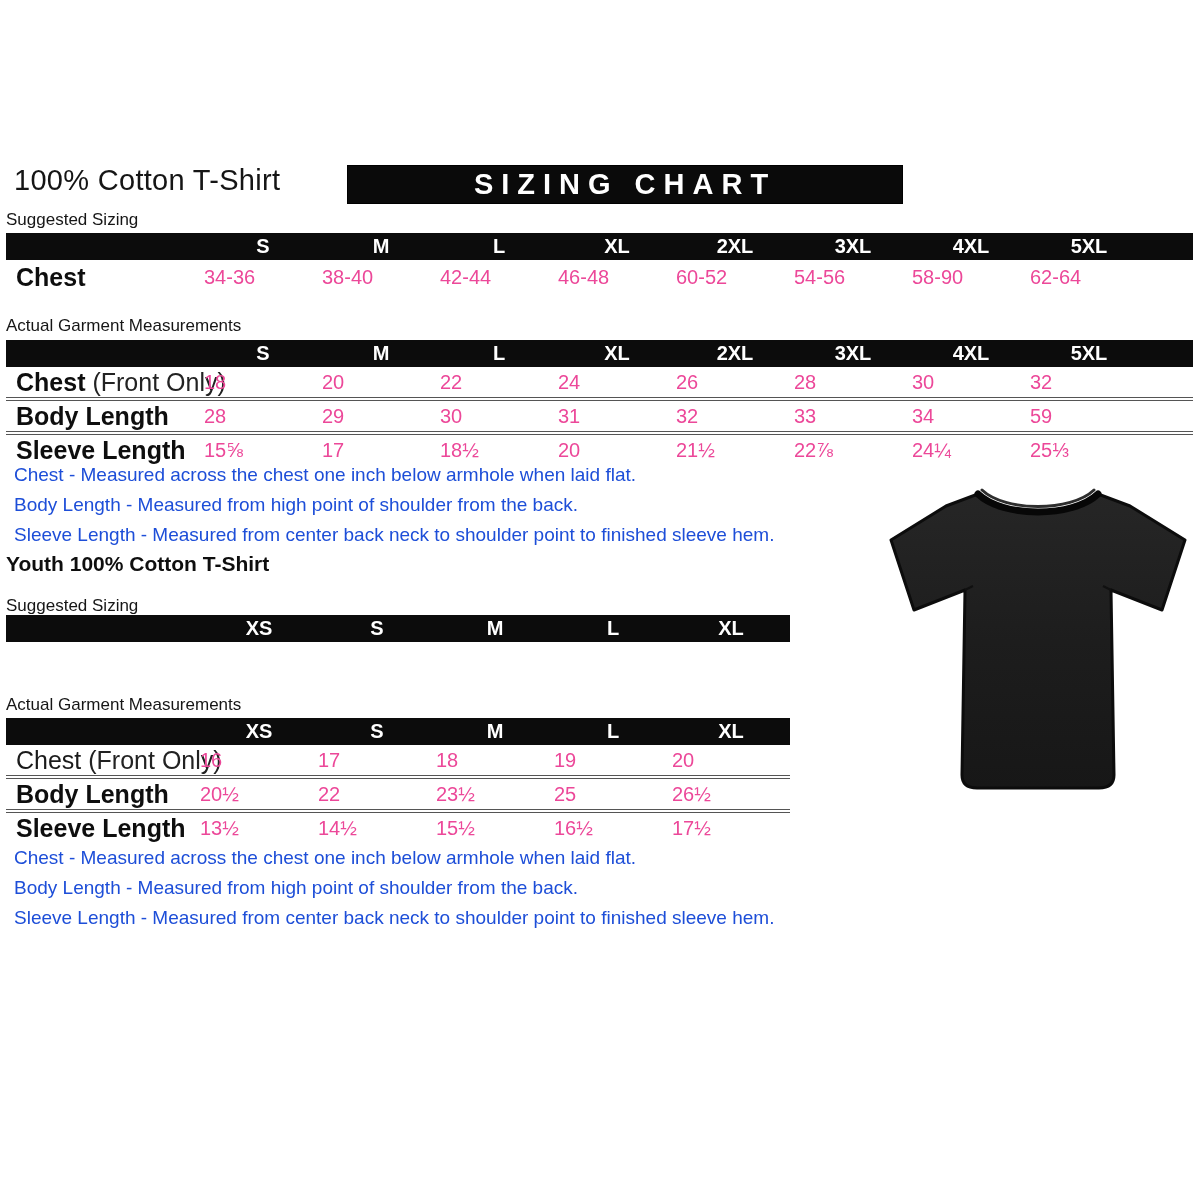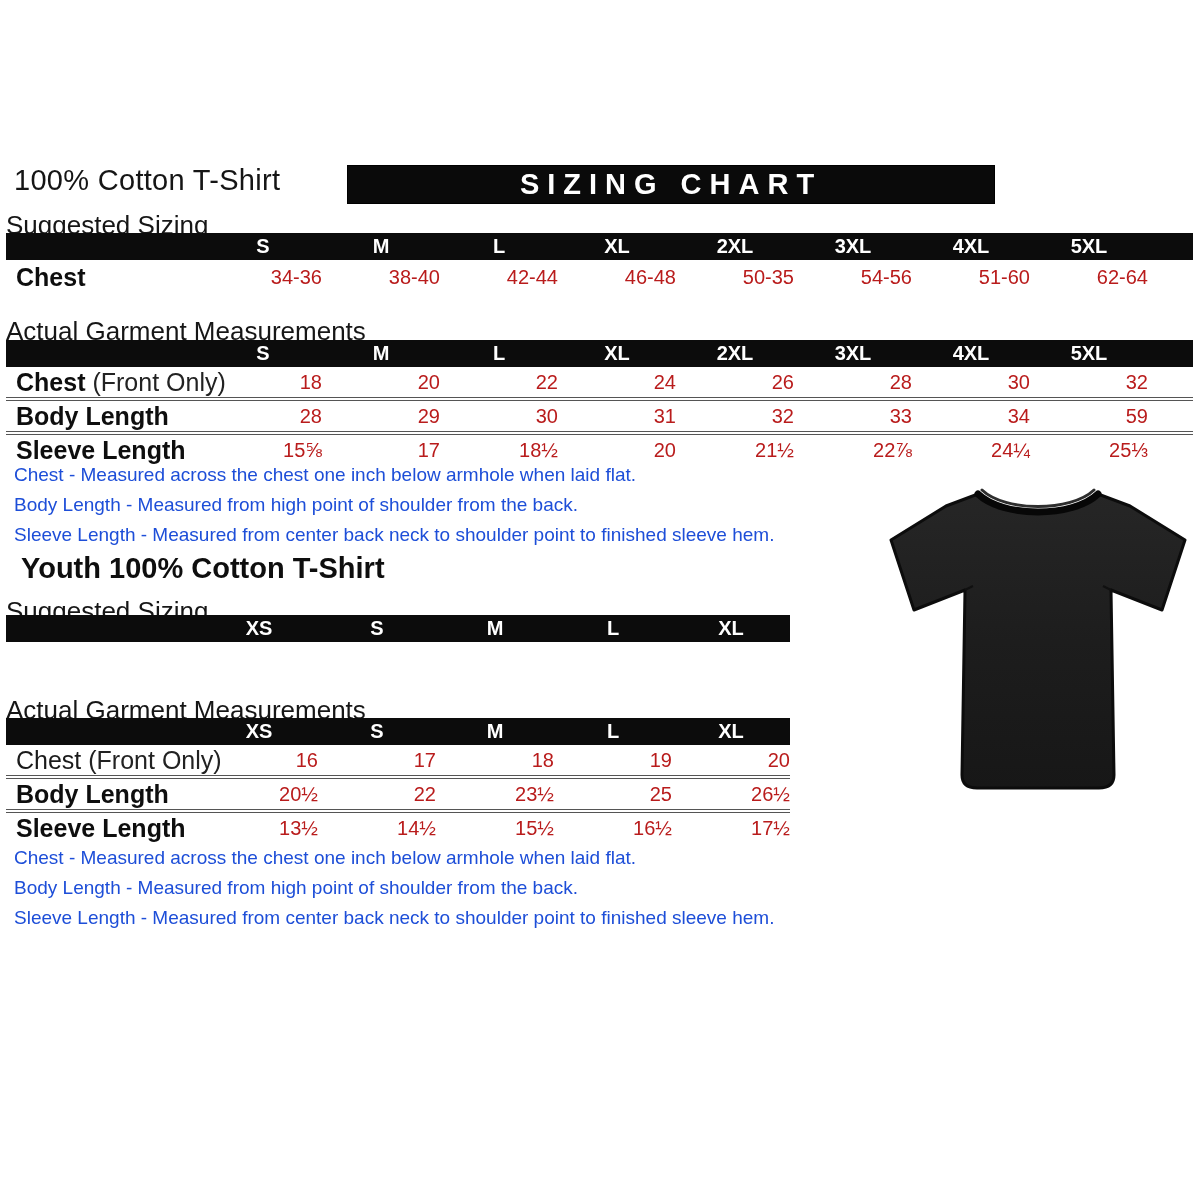--- a/index.html
+++ b/index.html
@@ -5,36 +5,36 @@
   html,body{margin:0;padding:0;background:#fff;}
   .page{
     position:relative;width:1200px;height:1200px;background:#ffffff;overflow:hidden;
     font-family:"Liberation Sans","DejaVu Sans",sans-serif;color:#111;
   }
   .title{
     position:absolute;left:14px;top:164px;font-size:29px;font-weight:400;
     letter-spacing:0.3px;color:#151515;white-space:nowrap;
   }
   .banner{
-    position:absolute;left:347px;top:165px;width:648px;height:39px;background:#0a0a0a;
+    position:absolute;left:347px;top:165px;width:556px;height:39px;background:#0a0a0a;
     display:flex;align-items:center;justify-content:center;border:1px solid #000;box-sizing:border-box;
   }
   .banner span{color:#ffffff;font-weight:700;font-size:29px;letter-spacing:8px;white-space:nowrap;}
-  .section-label{position:absolute;font-size:26px;color:#161616;white-space:nowrap;}
+  .section-label{position:absolute;font-size:17px;color:#161616;white-space:nowrap;}
   .youth-title{
-    position:absolute;left:21px;top:552px;font-size:29px;font-weight:700;color:#0e0e0e;white-space:nowrap;
+    position:absolute;left:6px;top:552px;font-size:21px;font-weight:700;color:#0e0e0e;white-space:nowrap;
   }
   table.sztable{position:absolute;border-collapse:separate;border-spacing:0;table-layout:fixed;}
   .sztable th,.sztable td{padding:0;vertical-align:middle;}
   tr.bar{background:#0c0c0c;}
   tr.bar th{color:#fff;font-weight:700;font-size:20px;height:27px;text-align:center;white-space:nowrap;}
   td.lbl{font-size:25px;font-weight:700;padding-left:10px;white-space:nowrap;color:#0e0e0e;text-align:left;}
   td.lbl .note{font-weight:400;color:#222;}
   td.lbl.plain{font-weight:400;color:#1a1a1a;}
-  td.v{text-align:right;font-size:20px;color:#b91c1c;white-space:nowrap;}
+  td.v{text-align:left;font-size:20px;color:#ec4899;white-space:nowrap;}
   table.sugg td{height:34px;}
   table.meas td{height:30px;}
   table.meas tr.sep td{border-bottom:4px double #555;}
   .notes{position:absolute;left:14px;font-size:19px;color:#1d4ed8;line-height:30px;white-space:nowrap;}
   .tshirt{position:absolute;left:878px;top:468px;width:322px;height:352px;}
 </style>
 </head>
 <body>
 
 <div class="page">
@@ -71,23 +71,23 @@
       <th>4XL</th>
       <th>5XL</th>
       <th></th>
     </tr>
     <tr>
       <td class="lbl">Chest</td>
       <td class="v">34-36</td>
       <td class="v">38-40</td>
       <td class="v">42-44</td>
       <td class="v">46-48</td>
-      <td class="v">50-35</td>
+      <td class="v">60-52</td>
       <td class="v">54-56</td>
-      <td class="v">51-60</td>
+      <td class="v">58-90</td>
       <td class="v">62-64</td>
       <td></td>
     </tr>
   </tbody>
     </table>
 
   <div class="section-label" style="left:6px;top:316px;">Actual Garment Measurements</div>
 
   <table class="sztable meas" style="left:6px;top:340px;width:1187px;">
     <colgroup>

